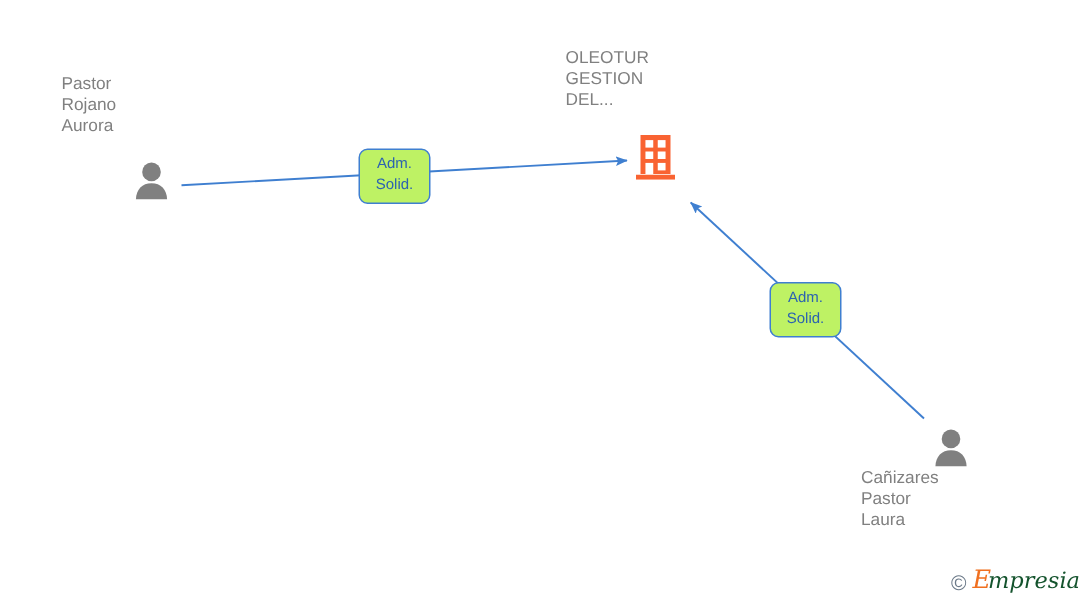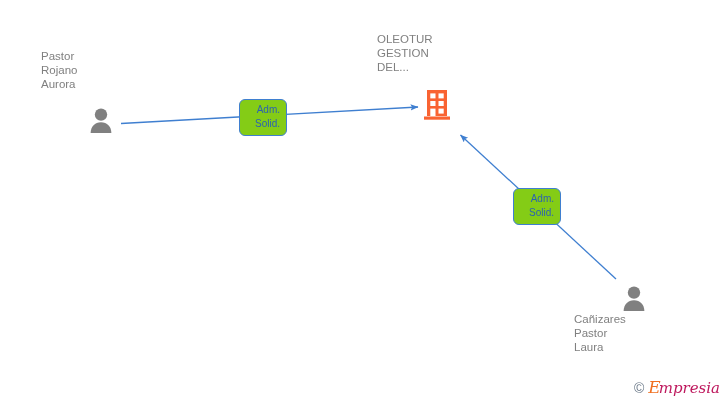--- a/index.html
+++ b/index.html
@@ -48,25 +48,25 @@
     width: 26px;
     height: 30px;
   }
 
   
   .edge-label {
     position: absolute;
     box-sizing: border-box;
     border: 1px solid #3F7FD0;
     border-radius: 6px;
-    background: #84cc16;
+    background: #bef264;
     color: #2C63B0;
     font-size: 10px;
     line-height: 14px;
-    text-align: right;
+    text-align: center;
     padding: 3px 6px 4px 6px;
     white-space: pre-line;
     z-index: 5;
   }
 
   
   #watermark {
     position: absolute;
     right: 8px;
     bottom: 4px;
@@ -85,21 +85,21 @@
     font-style: italic;
     font-size: 17px;
     color: #F07020;
     line-height: 1;
     margin-right: -2px;
   }
   .wm-rest {
     font-family: "DejaVu Serif", serif;
     font-style: italic;
     font-size: 15px;
-    color: #be185d;
+    color: #14532d;
     line-height: 1;
   }
   .wm-word {
     display: flex;
     align-items: baseline;
   }
 </style>
 </head>
 <body>
 

